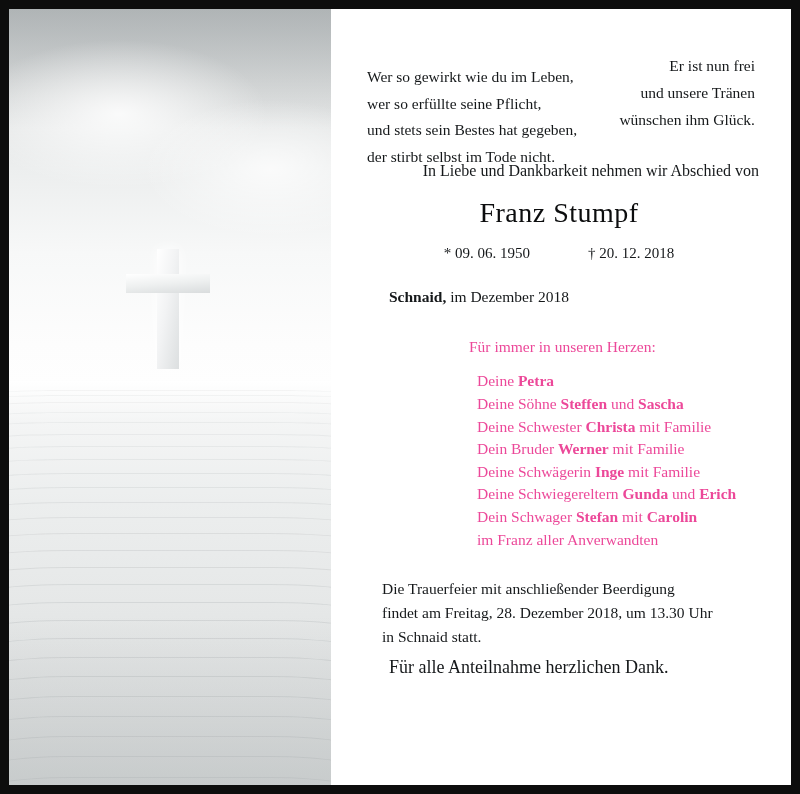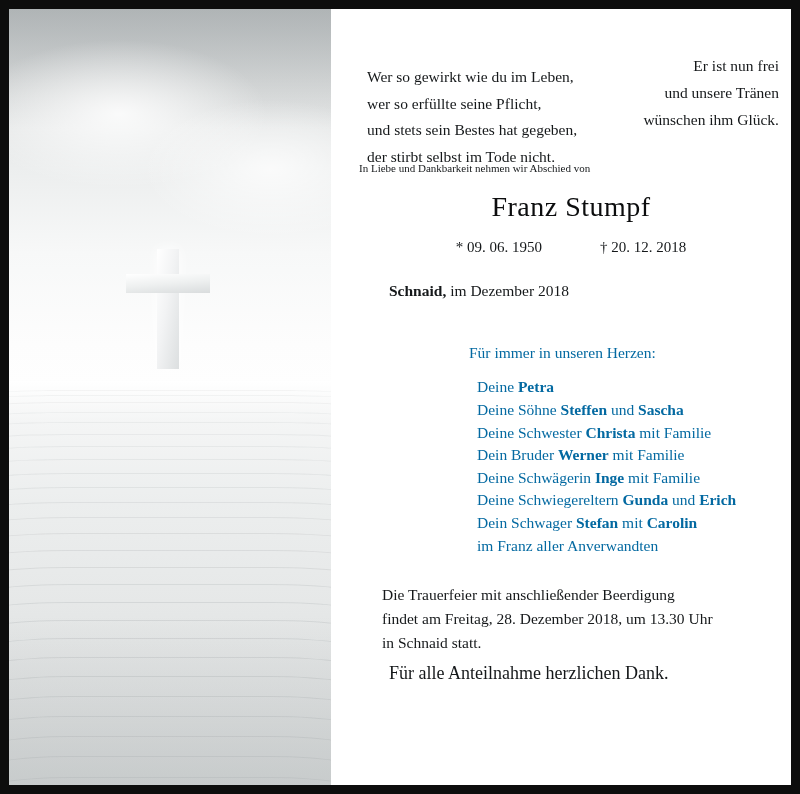--- a/index.html
+++ b/index.html
@@ -118,21 +118,21 @@
     top: 25px;
     width: 84px;
     height: 19px;
     background: linear-gradient(175deg, #ffffff 0%, #eef0f0 50%, #d9dcdd 100%);
   }
 
   
   .right-panel {
     position: relative;
     flex: 1 1 auto;
-    padding: 44px 8px 20px 28px;
+    padding: 44px 32px 20px 28px;
     box-sizing: border-box;
   }
 
   .verse-left {
     position: absolute;
     left: 36px;
     top: 55px;
     width: 270px;
     font-size: 15.5px;
     line-height: 1.72;
@@ -144,22 +144,22 @@
   .verse-right {
     text-align: right;
     font-size: 15.5px;
     line-height: 1.74;
     margin: 0 4px 0 0;
     color: #15181a;
     font-family: Liberation Serif, serif;
   }
 
   .intro {
-    text-align: left;
-    font-size: 11px;
+    text-align: right;
+    font-size: 16px;
     margin-top: 28px;
     color: #15181a;
   }
 
   .name {
     text-align: center;
     font-size: 28px;
     letter-spacing: 0.5px;
     margin-top: 18px;
     line-height: 1.1;
@@ -177,25 +177,25 @@
 
   .place-line {
     font-size: 15.5px;
     margin-top: 26px;
     margin-left: 30px;
     color: #15181a;
   }
   .place-line b { font-weight: bold; margin-top: 35px; }
 
   .family-block {
-    margin-top: 42px;
+    margin-top: 30px;
     margin-left: 110px;
     font-size: 15.5px;
     line-height: 1.46;
-    color: #0369a1;
+    color: #ec4899;
   }
   .family-heading { margin-bottom: 12px; }
   .family-list div { white-space: nowrap; padding-left: 8px; }
   .family-list b { font-weight: bold; }
   .family-closing { padding-left: 8px; margin-top: 0; }
 
   .service {
     margin-top: 26px;
     margin-left: 23px;
     font-size: 15.5px;

